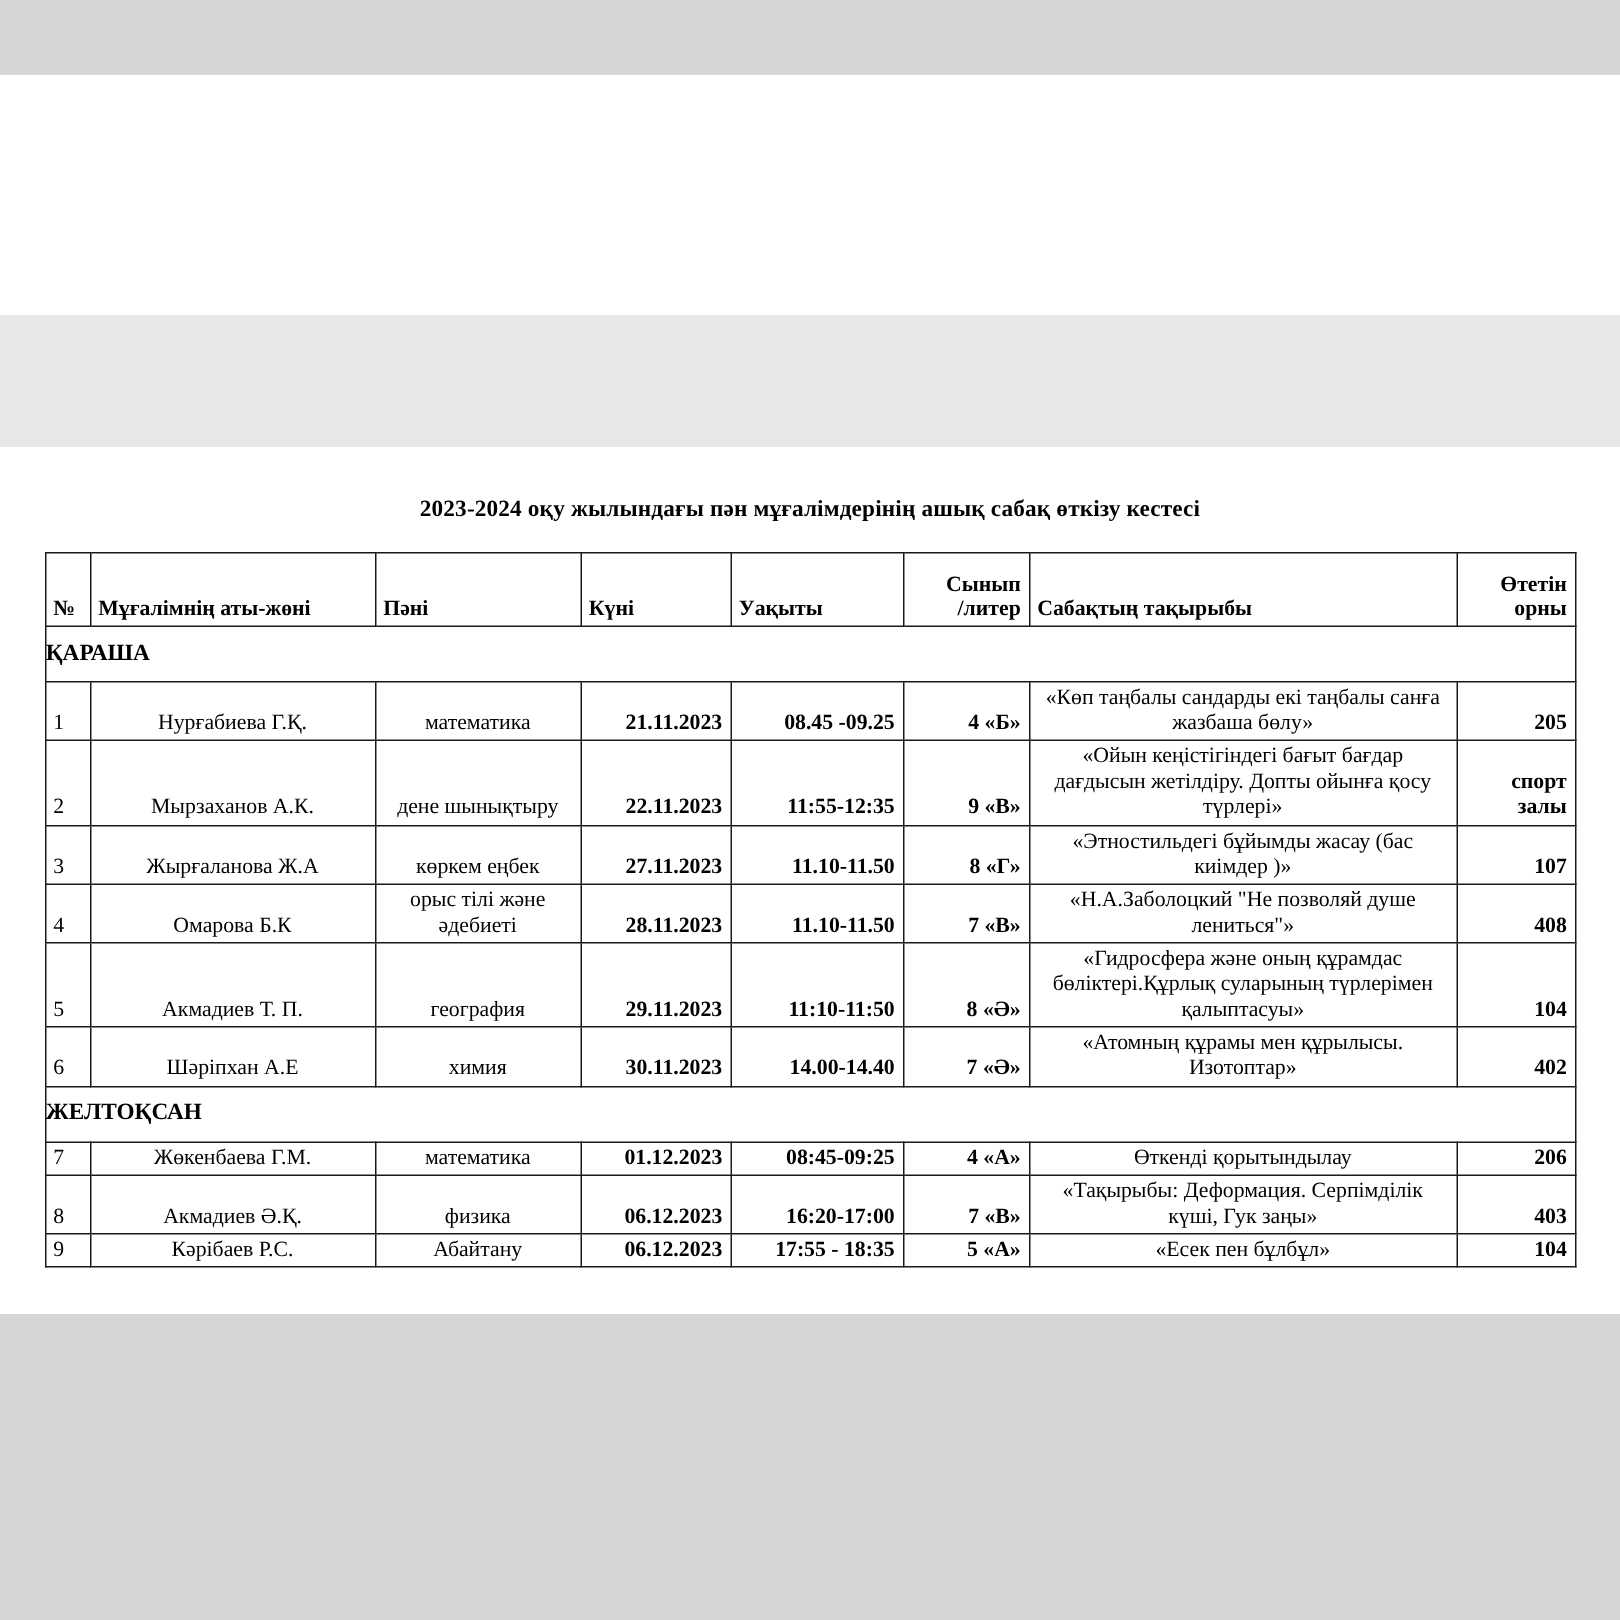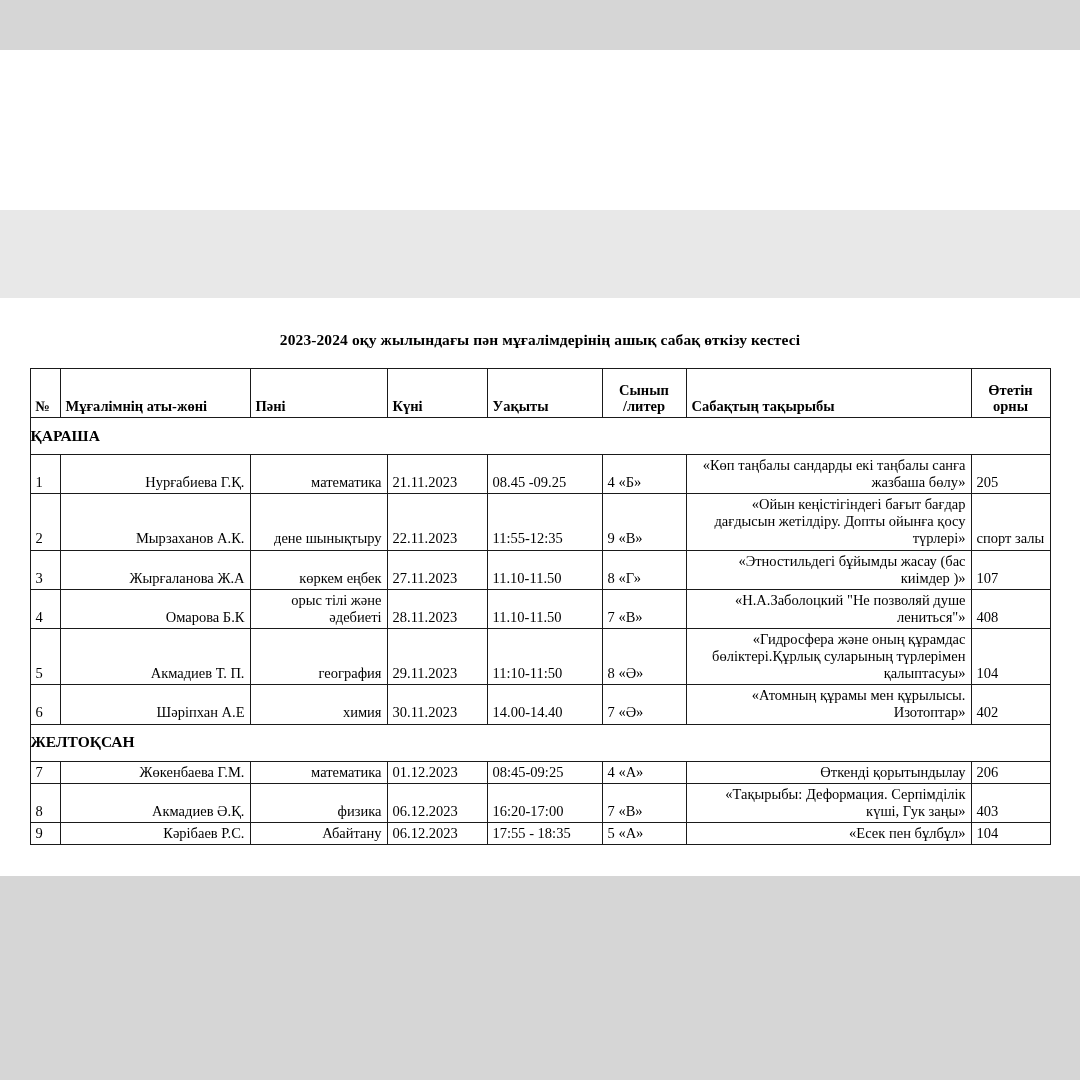--- a/index.html
+++ b/index.html
@@ -75,33 +75,33 @@
     vertical-align: bottom;
     line-height: 1.18;
   }
   th.hd {
     font-weight: bold;
     text-align: left;
     vertical-align: bottom;
     height: 44px;
     padding-bottom: 4px;
   }
-  th.hd.center { text-align: center; }
+  th.hd.center { text-align: right; }
   .two-line {
     display: block;
     line-height: 1.1;
   }
   td.num {
     vertical-align: top;
     text-align: left;
     padding-top: 1px;
     width: 30px;
   }
-  td.c { text-align: left; }
-  td.l { text-align: right; }
+  td.c { text-align: right; font-weight: bold; }
+  td.l { text-align: center; }
   tr.month td {
     font-weight: bold;
     font-size: 15.5px;
     height: 30px;
     vertical-align: middle;
     padding: 3px 0;
   }
   .col-n     { width: 30px; }
   .col-tch   { width: 190px; }
   .col-subj  { width: 137px; }

